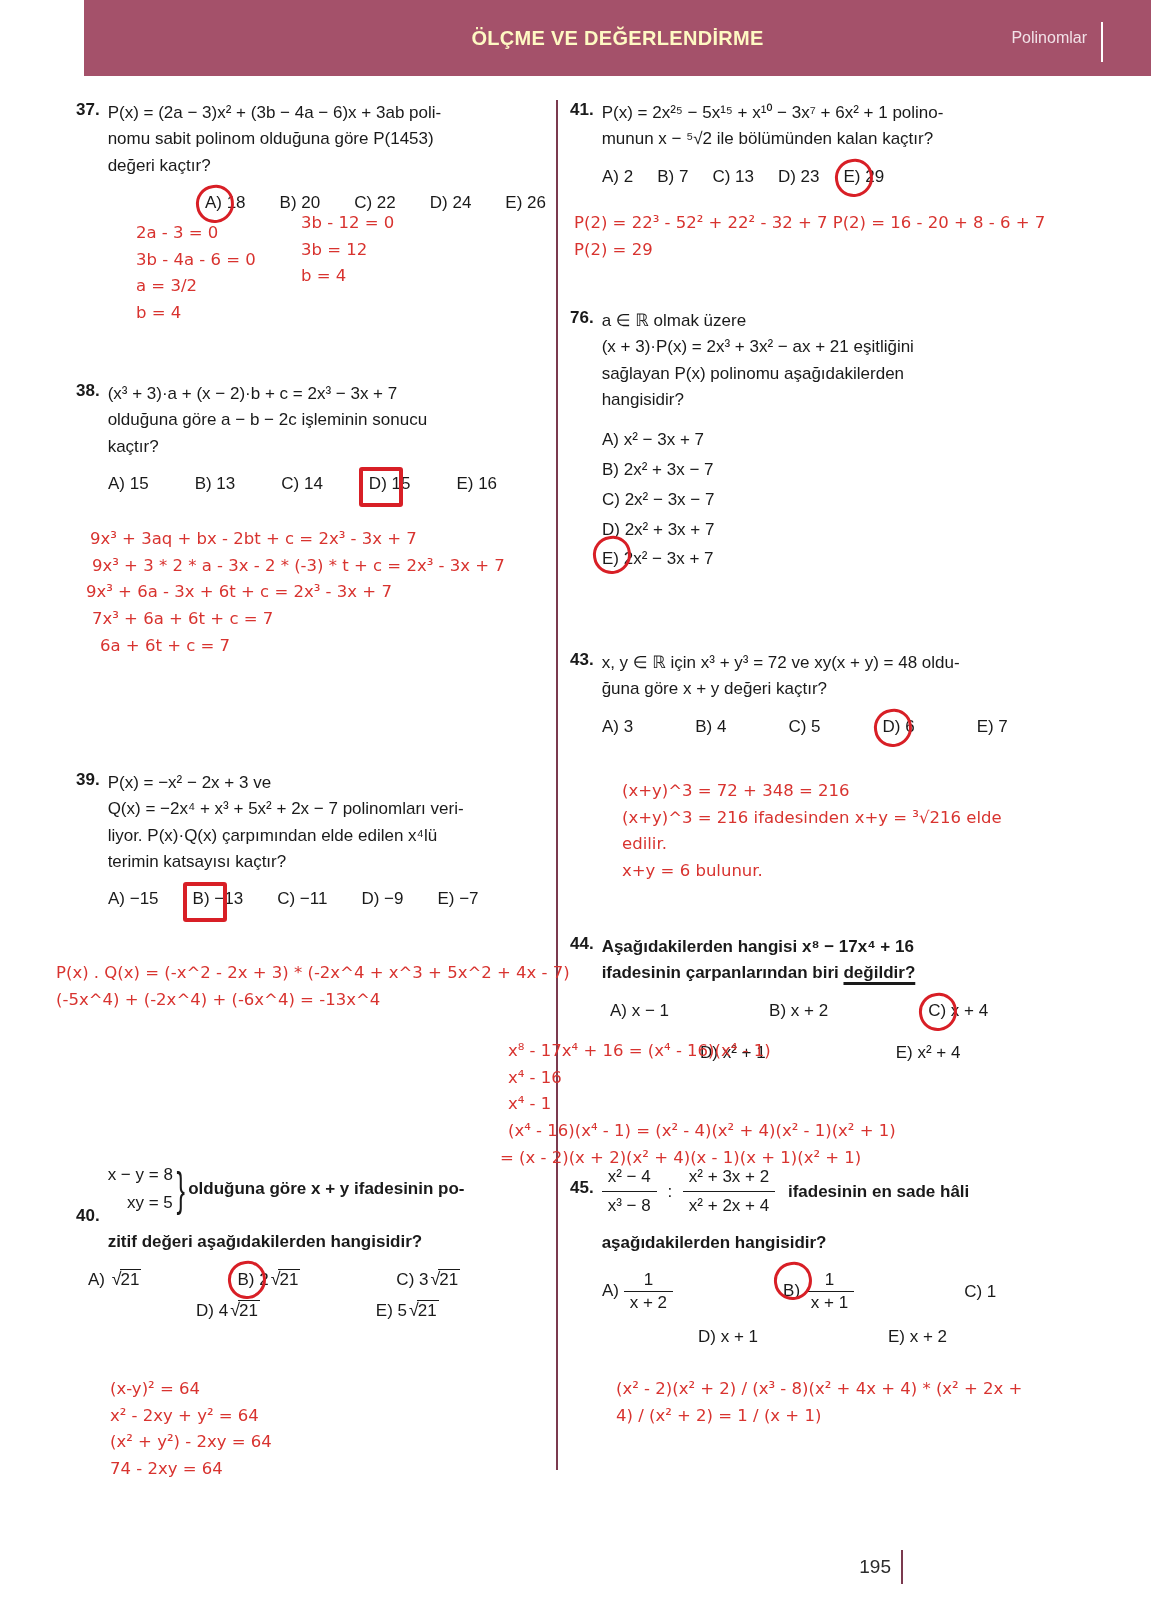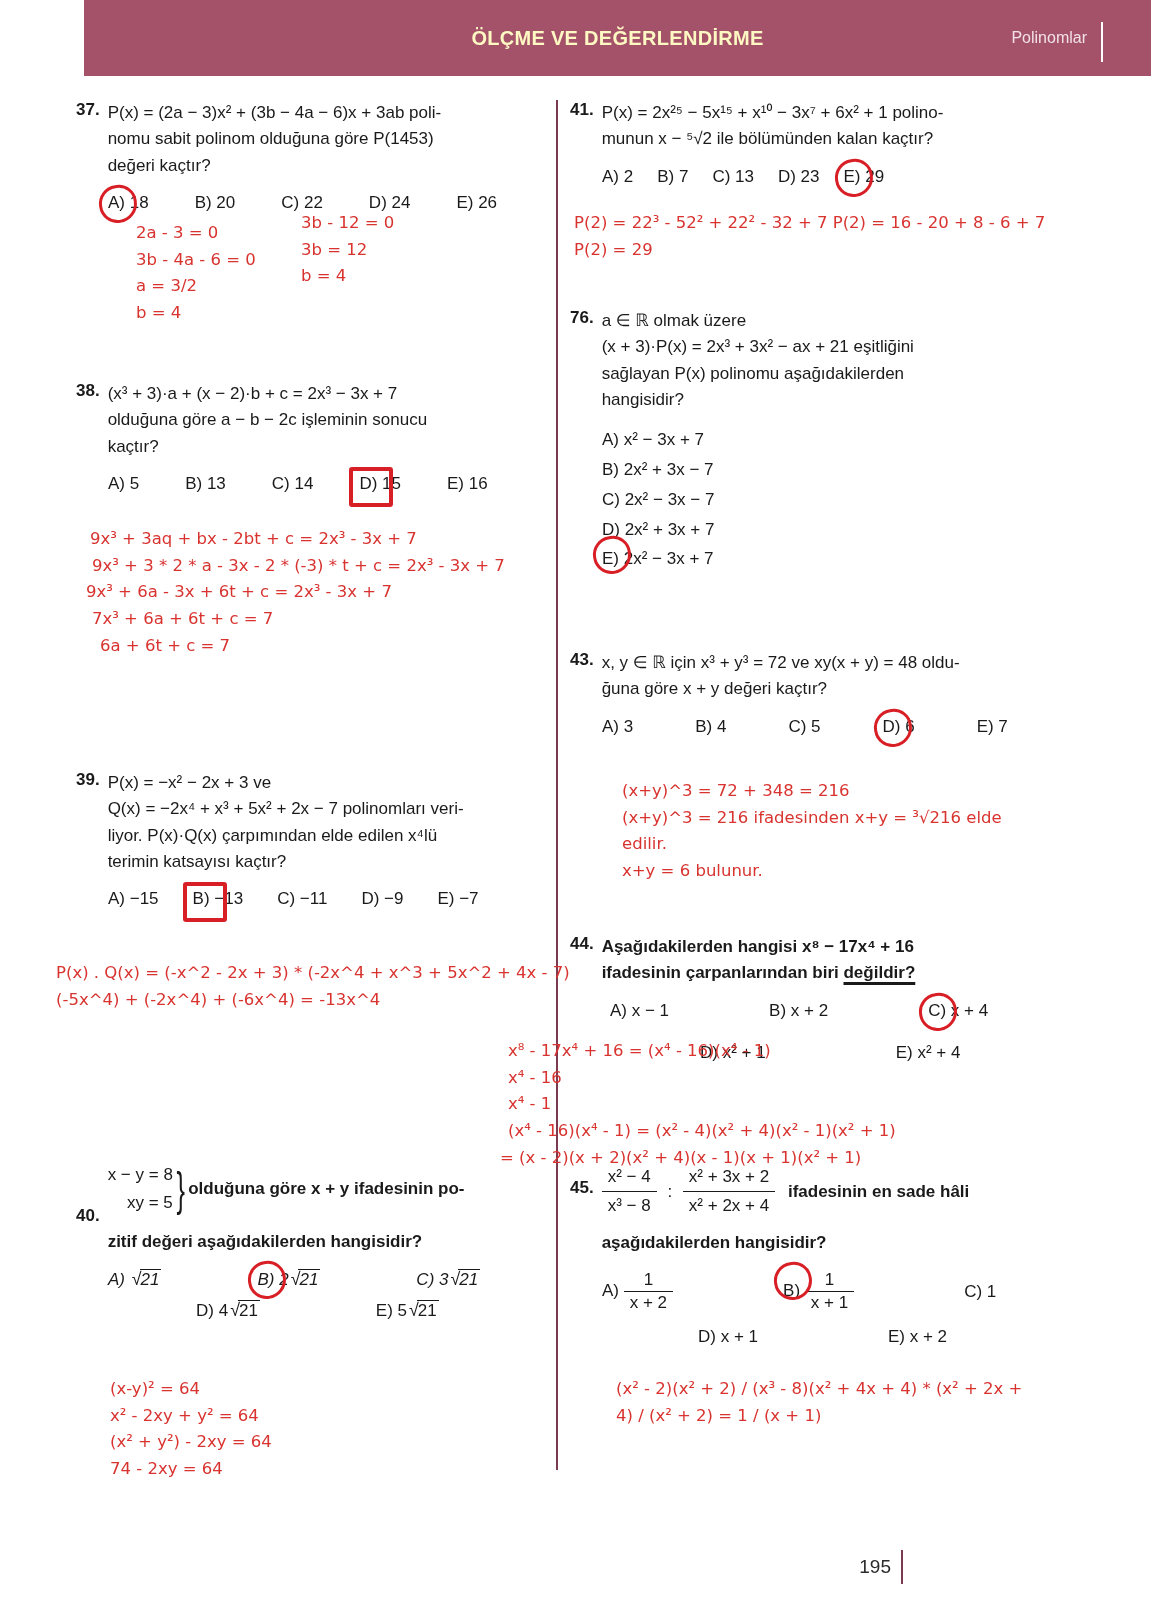--- a/index.html
+++ b/index.html
@@ -111,21 +111,21 @@
 
     <div class="q" style="top:24px;">
       <div class="q-head">
         <span class="q-num">37.</span>
         <span class="q-body">
           <span>P(x) = (2a − 3)x² + (3b − 4a − 6)x + 3ab poli-</span><br>
           <span style="display:inline-block;margin-left:0">nomu sabit polinom olduğuna göre P(1453)</span><br>
           <span>değeri kaçtır?</span>
         </span>
       </div>
-      <div class="opts" style="margin-left:32px;gap:46px;">
+      <div class="opts" style="margin-left:32px;gap:34px;justify-content:flex-end;">
         <span class="opt circled">A) 18</span>
         <span class="opt">B) 20</span>
         <span class="opt">C) 22</span>
         <span class="opt">D) 24</span>
         <span class="opt">E) 26</span>
       </div>
       <div class="ann" style="position:absolute;left:60px;top:120px;">
         <span class="ann-row">2a - 3 = 0</span>
         <span class="ann-row">3b - 4a - 6 = 0</span>
         <span class="ann-row">a = 3/2</span>
@@ -141,21 +141,21 @@
     <div class="q" style="top:305px;">
       <div class="q-head">
         <span class="q-num">38.</span>
         <span class="q-body">
           <span>(x³ + 3)·a + (x − 2)·b + c = 2x³ − 3x + 7</span><br>
           <span>olduğuna göre a − b − 2c işleminin sonucu</span><br>
           <span>kaçtır?</span>
         </span>
       </div>
       <div class="opts" style="margin-left:32px;gap:46px;">
-        <span class="opt">A) 5</span>
+        <span class="opt">A) 15</span>
         <span class="opt">B) 13</span>
         <span class="opt">C) 14</span>
         <span class="opt boxed">D) 15</span>
         <span class="opt">E) 16</span>
       </div>
       <div class="ann" style="position:absolute;left:8px;top:145px;">
         <span class="ann-row" style="margin-left:6px">9x³ + 3aq + bx - 2bt + c = 2x³ - 3x + 7</span>
         <span class="ann-row" style="margin-left:8px">9x³ + 3 * 2 * a - 3x - 2 * (-3) * t + c = 2x³ - 3x + 7</span>
         <span class="ann-row" style="margin-left:2px">9x³ + 6a - 3x + 6t + c = 2x³ - 3x + 7</span>
         <span class="ann-row" style="margin-left:8px">7x³ + 6a + 6t + c = 7</span>
@@ -190,21 +190,21 @@
       <div class="q-head" style="align-items:center;">
         <span class="q-num" style="padding-top:16px">40.</span>
         <span class="q-body">
           <span class="syslines">
             <span style="display:block">x − y = 8</span>
             <span class="l2">xy = 5</span>
           </span><span class="brace">}</span><span class="b">olduğuna göre x + y ifadesinin po-</span>
           <br><span class="b" style="display:inline-block;margin-top:12px">zitif değeri aşağıdakilerden hangisidir?</span>
         </span>
       </div>
-      <div class="opts" style="margin-left:32px;gap:96px;font-style:italic;">
+      <div class="opts" style="margin-left:12px;gap:96px;">
         <span class="opt">A) <span class="sqrt"><span class="rad">√</span><span class="ovl">21</span></span></span>
         <span class="opt circled">B) 2<span class="sqrt"><span class="rad">√</span><span class="ovl">21</span></span></span>
         <span class="opt">C) 3<span class="sqrt"><span class="rad">√</span><span class="ovl">21</span></span></span>
       </div>
       <div class="opts" style="margin-left:120px;gap:116px;margin-top:10px;">
         <span class="opt">D) 4<span class="sqrt"><span class="rad">√</span><span class="ovl">21</span></span></span>
         <span class="opt">E) 5<span class="sqrt"><span class="rad">√</span><span class="ovl">21</span></span></span>
       </div>
       <div class="ann" style="position:absolute;left:34px;top:215px;">
         <span class="ann-row">(x-y)² = 64</span>

